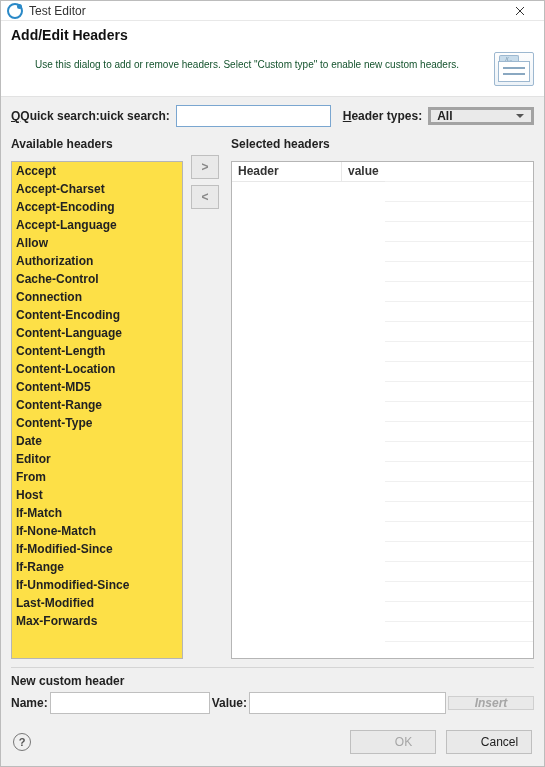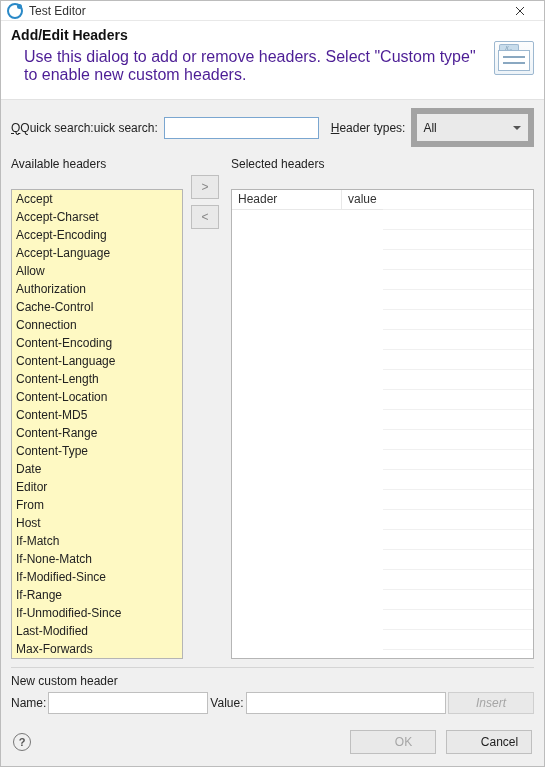--- a/index.html
+++ b/index.html
@@ -49,35 +49,35 @@
   }
   .titlebar .close {
     width: 40px; height: 100%;
     display: flex; align-items: center; justify-content: center;
     color: #333; font-size: 14px;
   }
   .titlebar .close svg { stroke: #333; stroke-width: 1; }
 
   
   .header-strip {
-    display: flex; align-items: center;
+    display: flex; align-items: flex-end;
     padding: 6px 10px 10px 10px;
     background: #fff;
     border-bottom: 1px solid #e2e2e2;
     gap: 10px;
   }
   .header-text { flex: 1 1 auto; }
   .header-text h1 {
     margin: 0 0 4px 0;
     font-size: 14px; font-weight: bold;
     color: #111;
   }
   .header-text p {
-    margin: 5px;
-    font-size: 16px; color: #4c1d95;
+    margin: 16px;
+    font-size: 10px; color: #14532d;
     padding-left: 8px;
   }
   .header-icon {
     width: 40px; height: 34px;
     border: 1px solid #9db8d0;
     border-radius: 2px;
     position: relative;
     background: linear-gradient(#fdfdfd, #edf3f8);
     flex: 0 0 auto;
     overflow: hidden;
@@ -107,39 +107,40 @@
   .header-icon .body::before { top: 5px; }
   .header-icon .body::after { top: 11px; }
 
   
   .main {
     flex: 1 1 auto;
     padding: 8px 10px 6px 10px;
     background: #f0f0f0;
     display: flex; flex-direction: column;
     min-height: 0;
+    font-weight: bold;
   }
   .filter-row {
     display: flex; align-items: center;
     gap: 6px;
     margin-bottom: 10px;
   }
   .filter-row .lbl { white-space: nowrap; }
   .filter-row .underline { text-decoration: underline; }
   .quick-search {
     width: 155px; height: 22px;
     border: 1px solid #7aa6d0;
     background: #fff;
     padding: 0 4px;
     font: inherit;
   }
   .spacer-flex { flex: 1 1 auto; }
   .ht-select {
-    width: 172px; height: 39px;
-    border: 6px solid #a3a3a3;
+    width: 172px; height: 18px;
+    border: 3px solid #a3a3a3;
     background: #eaeaea;
     font: inherit;
     padding: 0 18px 0 6px;
     position: relative;
     display: flex; align-items: center;
   }
   .ht-select::after {
     content: "";
     position: absolute; right: 7px; top: 50%;
     width: 0; height: 0;
@@ -152,29 +153,29 @@
   .lists-row {
     flex: 1 1 auto;
     display: flex;
     gap: 8px;
     min-height: 0;
   }
   .col {
     display: flex; flex-direction: column;
     min-height: 0;
   }
-  .col-label { margin-bottom: 18px; }
+  .col-label { margin-bottom: 10px; }
   .avail-col { width: 172px; flex: 0 0 auto; }
   .move-col { width: 32px; flex: 0 0 auto; padding-top: 18px; }
   .sel-col { flex: 1 1 auto; justify-content: flex-end; }
 
   .avail-box {
     flex: 1 1 auto;
     border: 1px solid #b5b5b5;
-    background: #fef9c3;
+    background: #fde047;
     overflow-y: scroll;
     min-height: 0;
   }
   .avail-item {
     padding: 2px 4px;
     font-size: 12px;
     color: #222;
     white-space: nowrap;
   }
 
@@ -222,21 +223,21 @@
 
   .custom-row .group-label { margin-bottom: 4px; }
   .custom-fields { display: flex; align-items: center; gap: 2px; }
   .custom-fields input[type=text] {
     height: 22px; border: 1px solid #bfbfbf; background: #fff;
     padding: 0 4px; font: inherit;
   }
   .name-input { width: 160px; }
   .value-input { flex: 1 1 auto; min-width: 40px; }
   .insert-btn {
-    width: 86px; height: 22px;
+    width: 86px; height: 14px;
     border: 1px solid #cfcfcf;
     background: #e9e9e9;
     color: #a6a6a6;
     font-style: italic;
     display: flex; align-items: center; justify-content: center;
   }
 
   
   .button-bar {
     display: flex; align-items: center;

